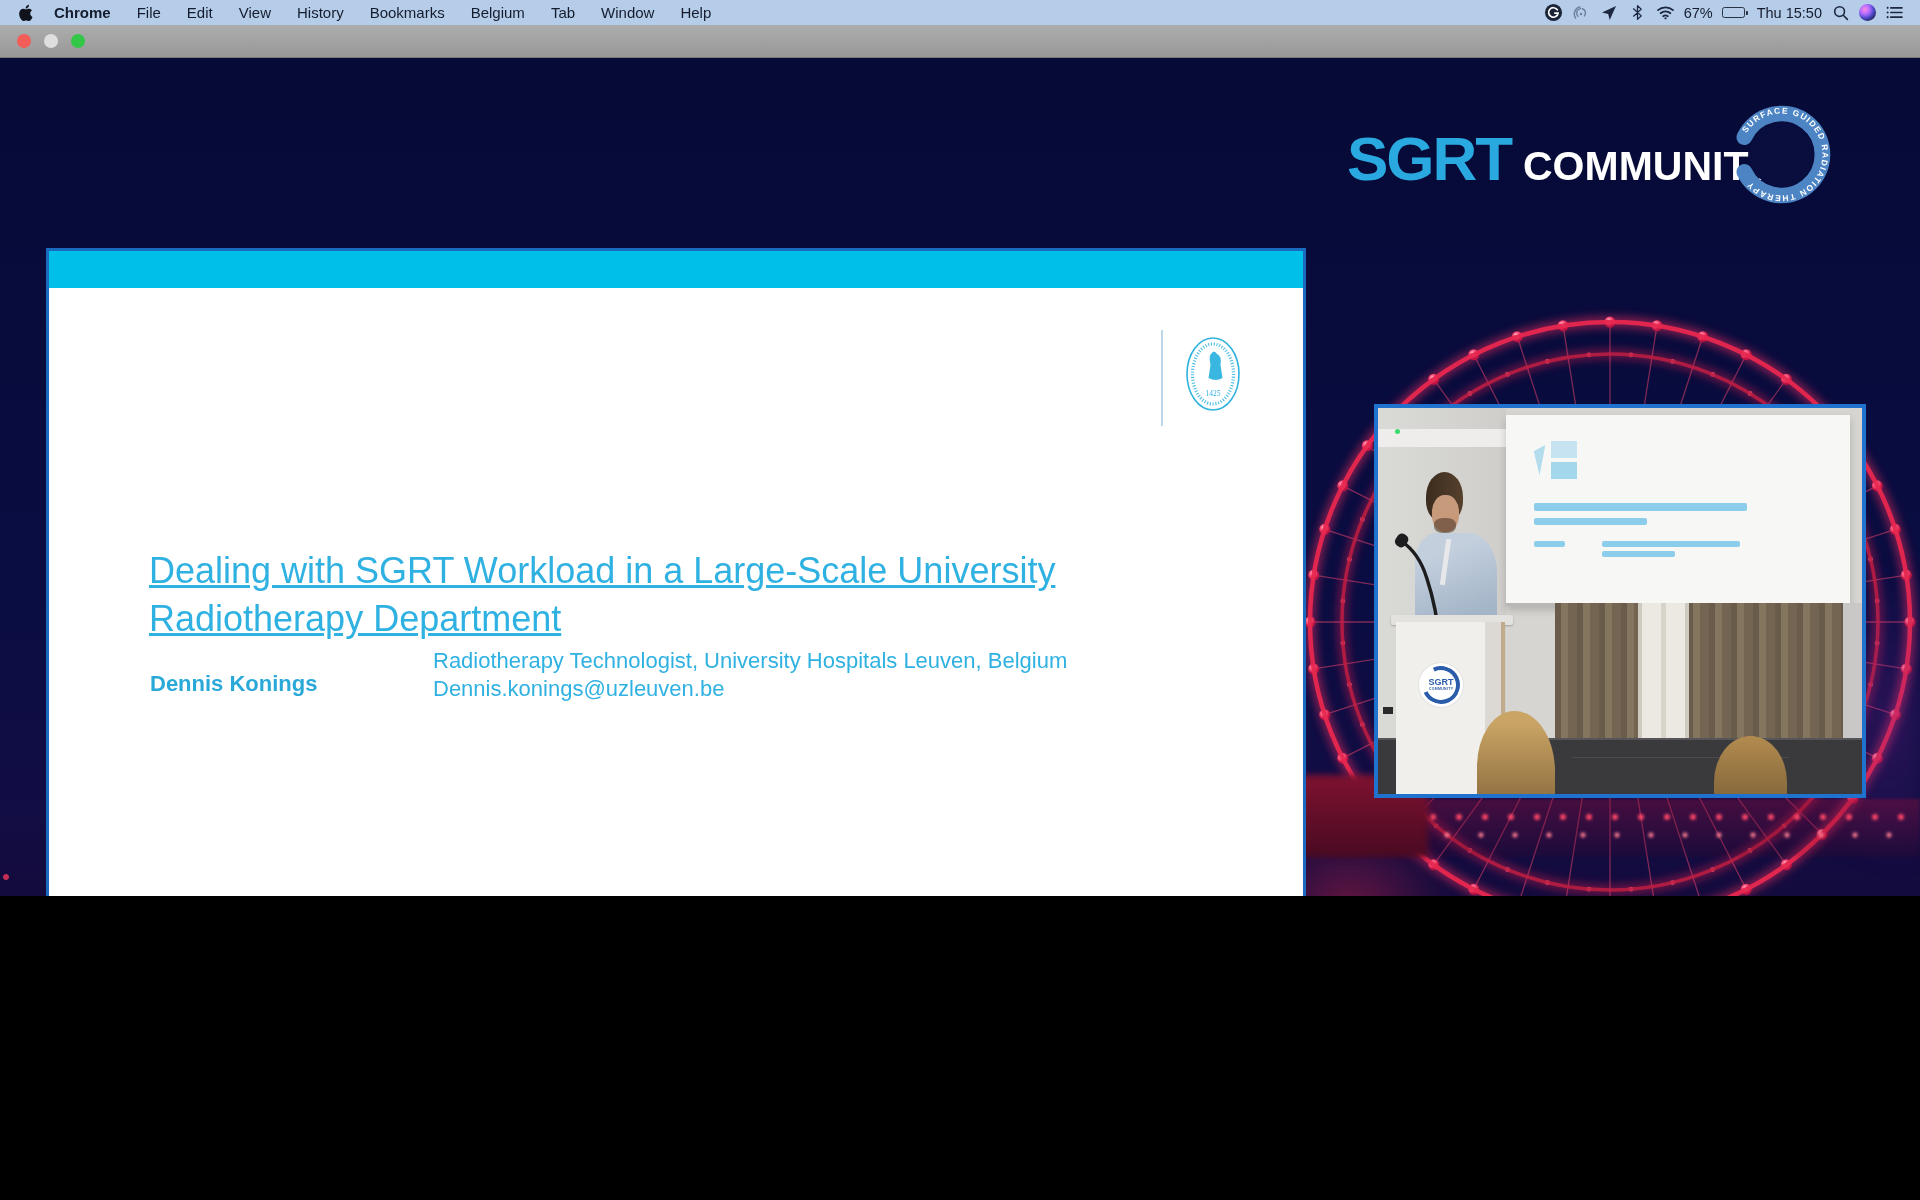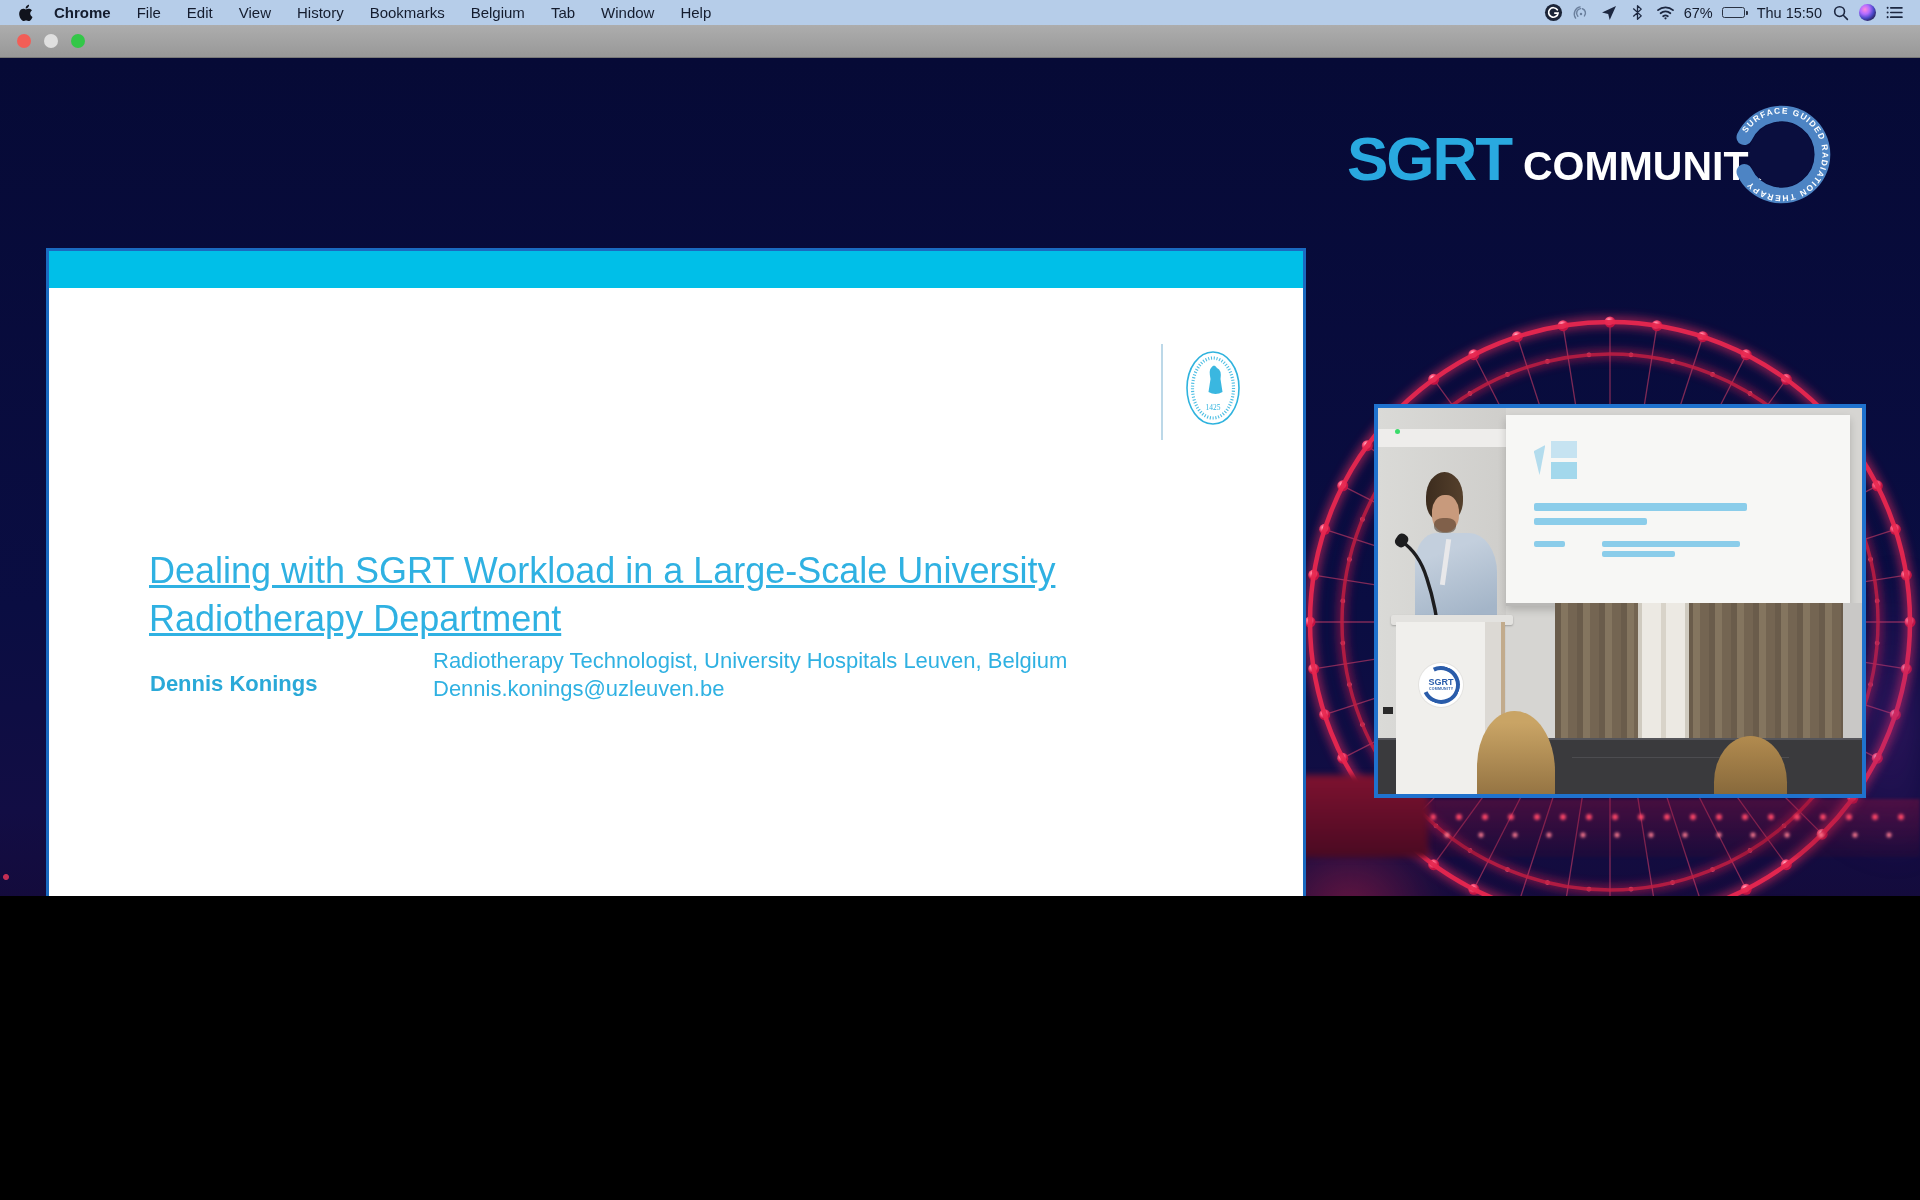--- a/index.html
+++ b/index.html
@@ -76,21 +76,21 @@
 
   
   .slide{position:absolute;left:46px;top:191px;width:1254px;height:696px;z-index:4;
     background:#ffffff;border:3px solid #1a6ac0;}
   .slide .topbar{position:absolute;left:0;top:0;width:100%;height:37px;background:#00bfe8;}
   .uzlogo{position:absolute;left:94px;top:88px;width:370px;height:104px;}
   .uzlogo .icon{position:absolute;left:0;top:0;width:86px;height:104px;}
   .uzlogo .divider{position:absolute;left:94px;top:2px;width:2.5px;height:98px;background:#49b7e2;}
   .uzlogo .uz{position:absolute;left:112px;top:-8px;font-size:44px;font-weight:700;letter-spacing:3px;color:#9fd3ee;}
   .uzlogo .leuven{position:absolute;left:112px;top:42px;font-size:44px;font-weight:700;letter-spacing:3px;color:#2cb1e0;}
-  .sealwrap{position:absolute;left:1112px;top:93px;width:100px;height:96px;}
+  .sealwrap{position:absolute;left:1112px;top:79px;width:100px;height:96px;}
   .sealwrap .sdiv{position:absolute;left:0;top:0;width:1.5px;height:96px;background:#bcd8e8;}
   .sealwrap svg{position:absolute;left:24px;top:4px;}
   .slide .title{position:absolute;left:100px;top:296px;width:1060px;
     font-size:36px;line-height:48px;color:#2fb1e2;font-weight:400;text-decoration:underline;}
   .slide .author{position:absolute;left:101px;top:420px;font-size:22px;font-weight:700;color:#2aa9d8;}
   .slide .affil{position:absolute;left:384px;top:396px;font-size:22px;line-height:28px;color:#2fb1e2;}
 
   
   .video{position:absolute;left:1374px;top:347px;width:484px;height:386px;z-index:4;
     border:4px solid #1f72ce;background:#d6d5d2;}

